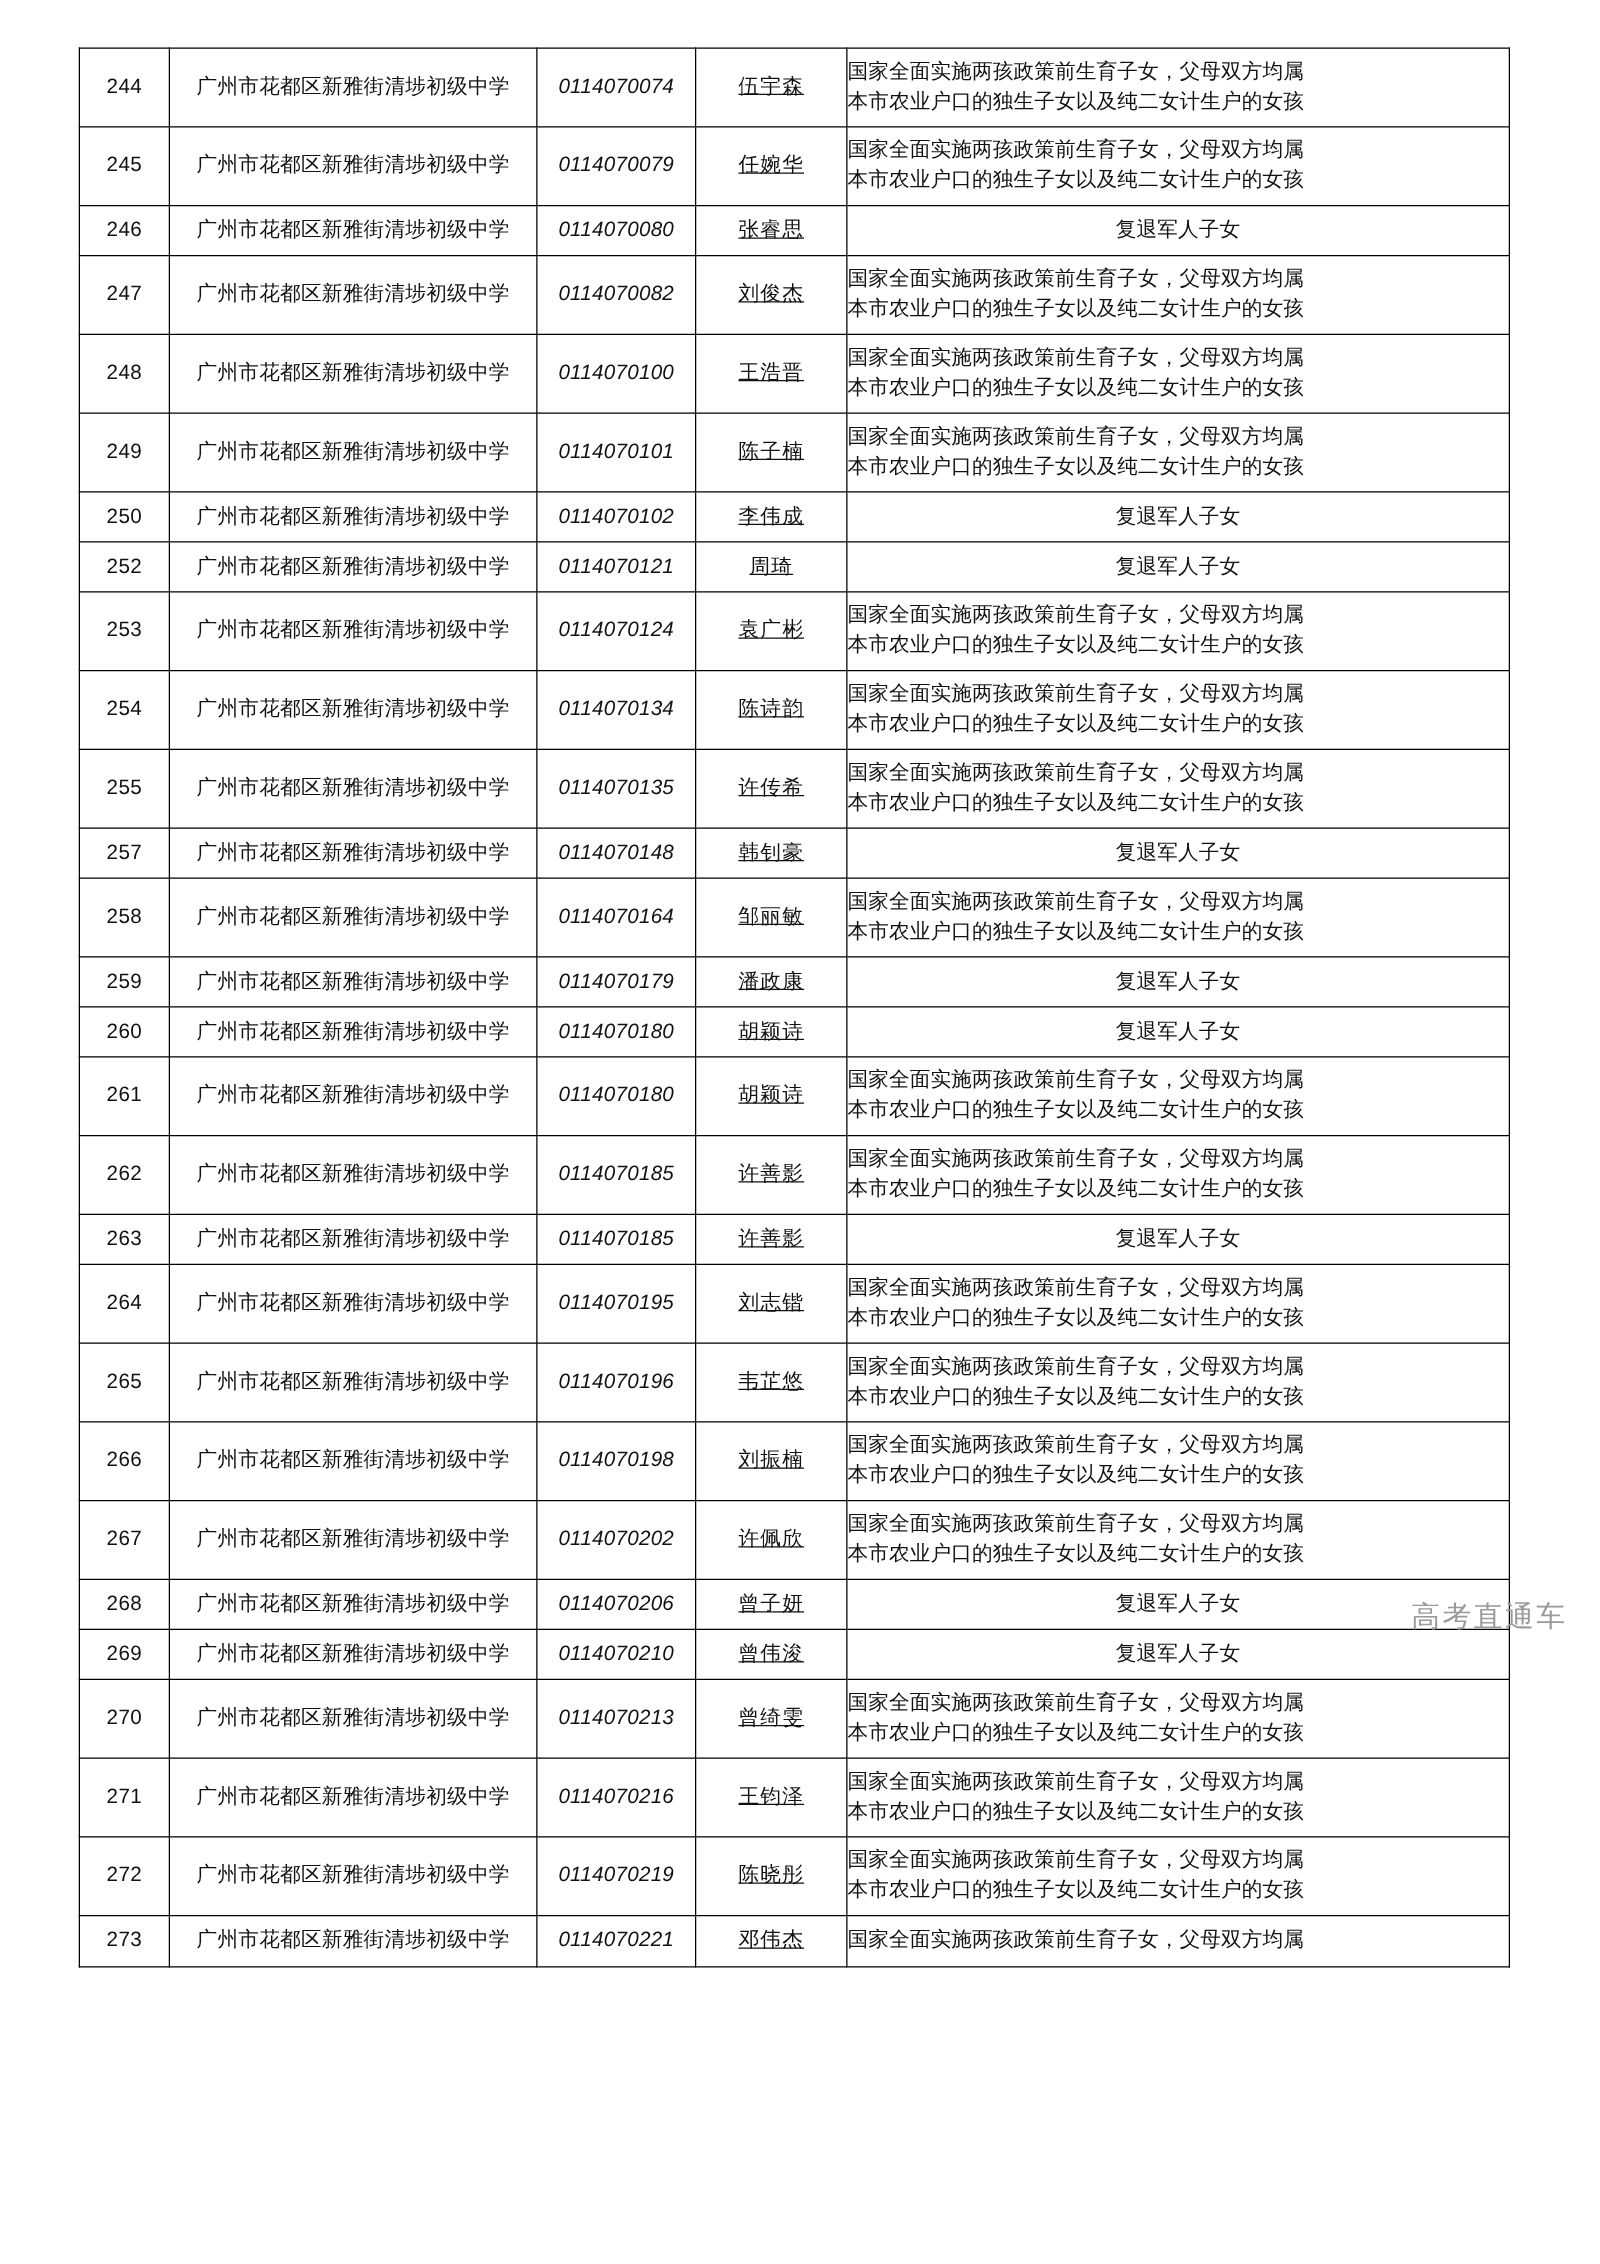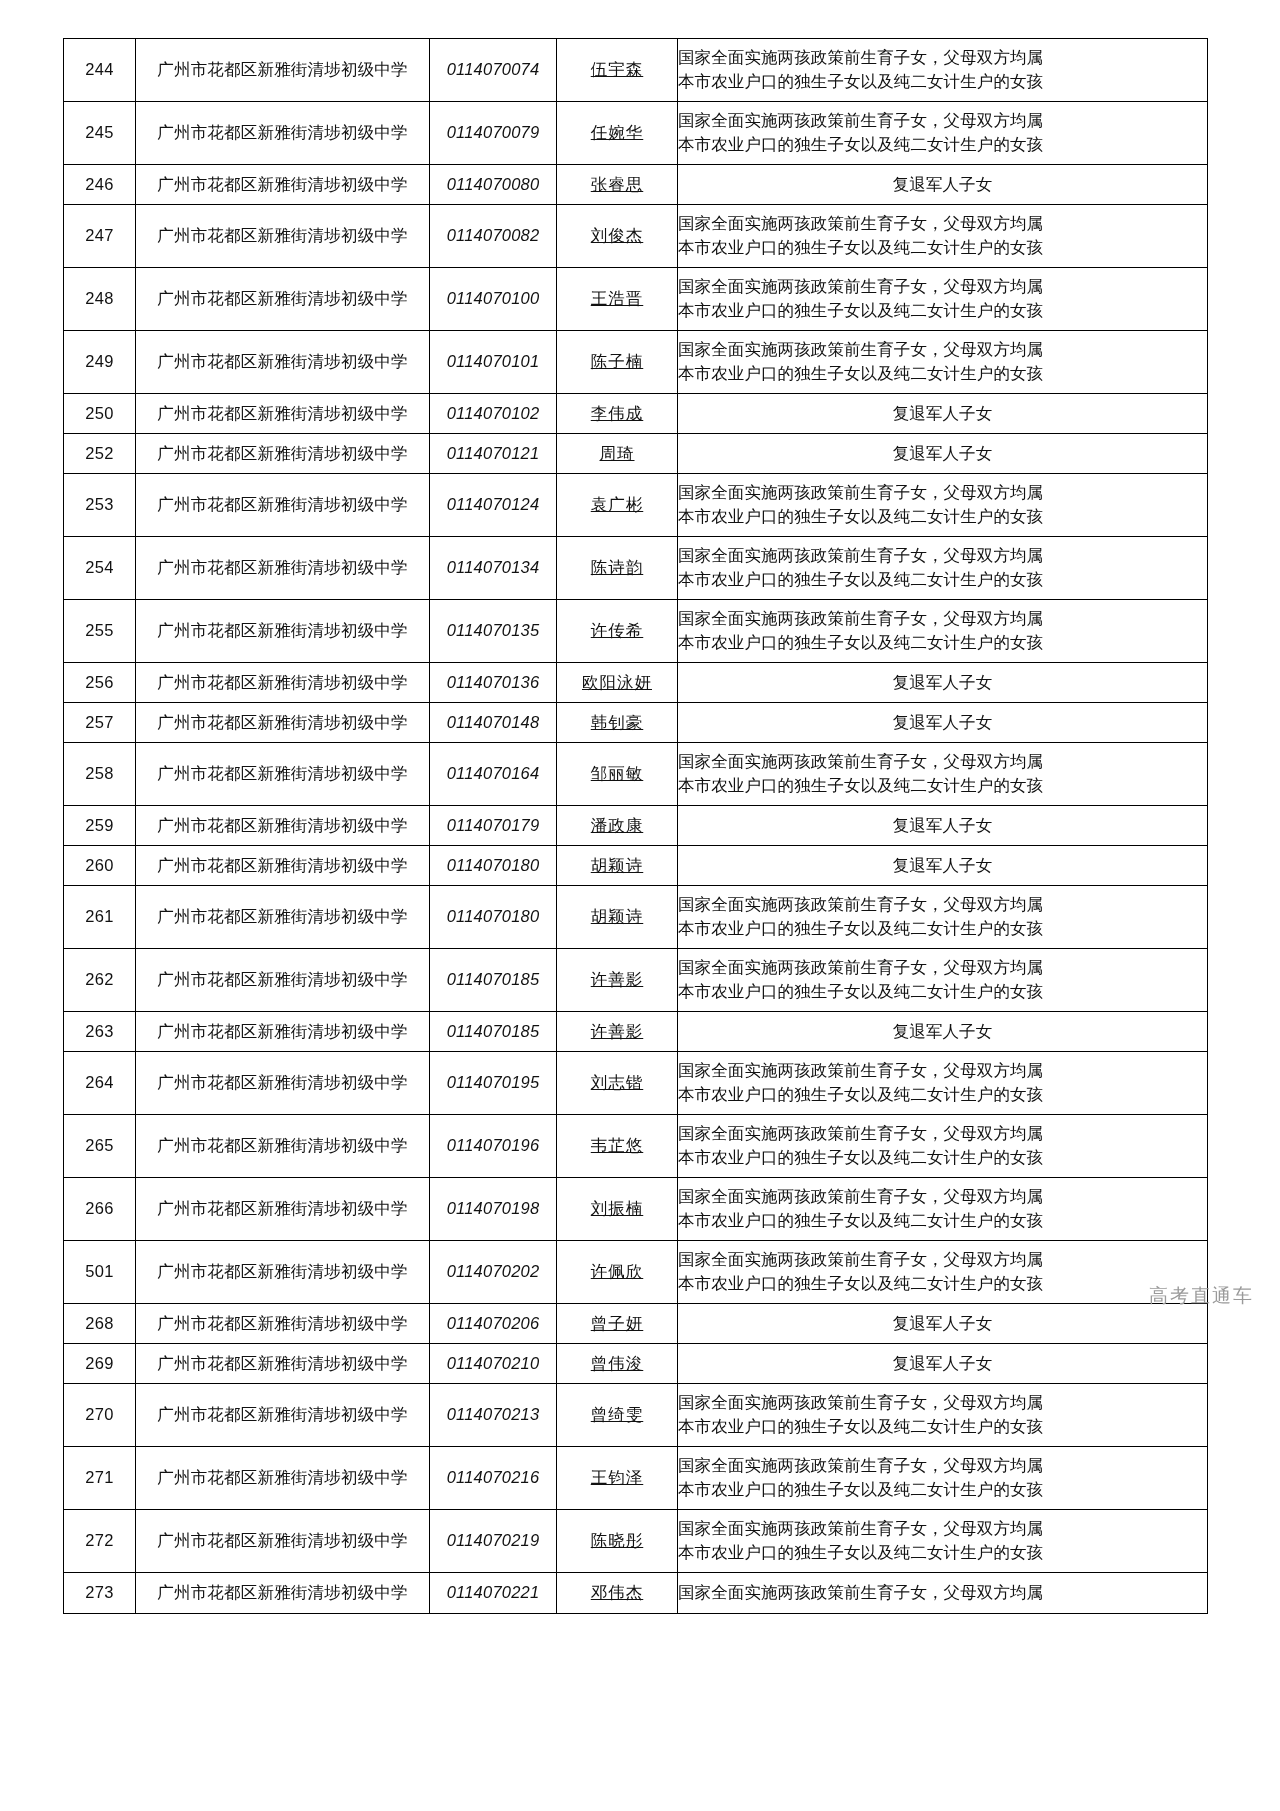--- a/index.html
+++ b/index.html
@@ -98,21 +98,21 @@
   .policy-clip {
     display: block;
     text-align: left;
     line-height: 1.45;
   }
 
   .watermark {
     position: absolute;
     right: 26px;
     bottom: 18px;
-    font-size: 19px;
+    font-size: 23px;
     color: #9a9a9a;
     letter-spacing: 2px;
     font-family: "Liberation Sans", "DejaVu Sans", sans-serif;
     white-space: nowrap;
   }
 </style>
 </head>
 <body>
 
 <div id="page">
@@ -228,29 +228,20 @@
             <td class="idx">255</td>
             <td class="school">广州市花都区新雅街清埗初级中学</td>
             <td class="code">0114070135</td>
             <td class="name">许传希</td>
             <td class="policy">
               <span class="policy-two">国家全面实施两孩政策前生育子女，父母双方均属</span>
               <span class="policy-two">本市农业户口的独生子女以及纯二女计生户的女孩</span>
             </td>
           </tr>
           <tr class="short">
-            <td class="idx">256</td>
-            <td class="school">广州市花都区新雅街清埗初级中学</td>
-            <td class="code">0114070136</td>
-            <td class="name">欧阳泳妍</td>
-            <td class="policy">
-              <span class="policy-one">复退军人子女</span>
-            </td>
-          </tr>
-          <tr class="short">
             <td class="idx">257</td>
             <td class="school">广州市花都区新雅街清埗初级中学</td>
             <td class="code">0114070148</td>
             <td class="name">韩钊豪</td>
             <td class="policy">
               <span class="policy-one">复退军人子女</span>
             </td>
           </tr>
           <tr class="tall">
             <td class="idx">258</td>
@@ -333,21 +324,21 @@
             <td class="idx">266</td>
             <td class="school">广州市花都区新雅街清埗初级中学</td>
             <td class="code">0114070198</td>
             <td class="name">刘振楠</td>
             <td class="policy">
               <span class="policy-two">国家全面实施两孩政策前生育子女，父母双方均属</span>
               <span class="policy-two">本市农业户口的独生子女以及纯二女计生户的女孩</span>
             </td>
           </tr>
           <tr class="tall">
-            <td class="idx">501</td>
+            <td class="idx">267</td>
             <td class="school">广州市花都区新雅街清埗初级中学</td>
             <td class="code">0114070202</td>
             <td class="name">许佩欣</td>
             <td class="policy">
               <span class="policy-two">国家全面实施两孩政策前生育子女，父母双方均属</span>
               <span class="policy-two">本市农业户口的独生子女以及纯二女计生户的女孩</span>
             </td>
           </tr>
           <tr class="short">
             <td class="idx">268</td>

